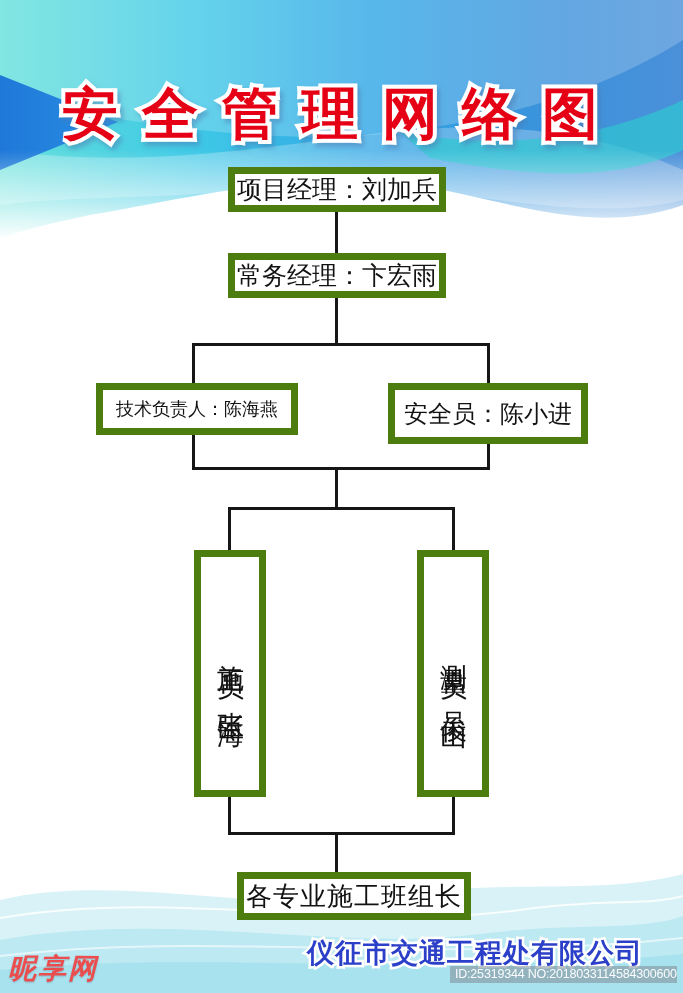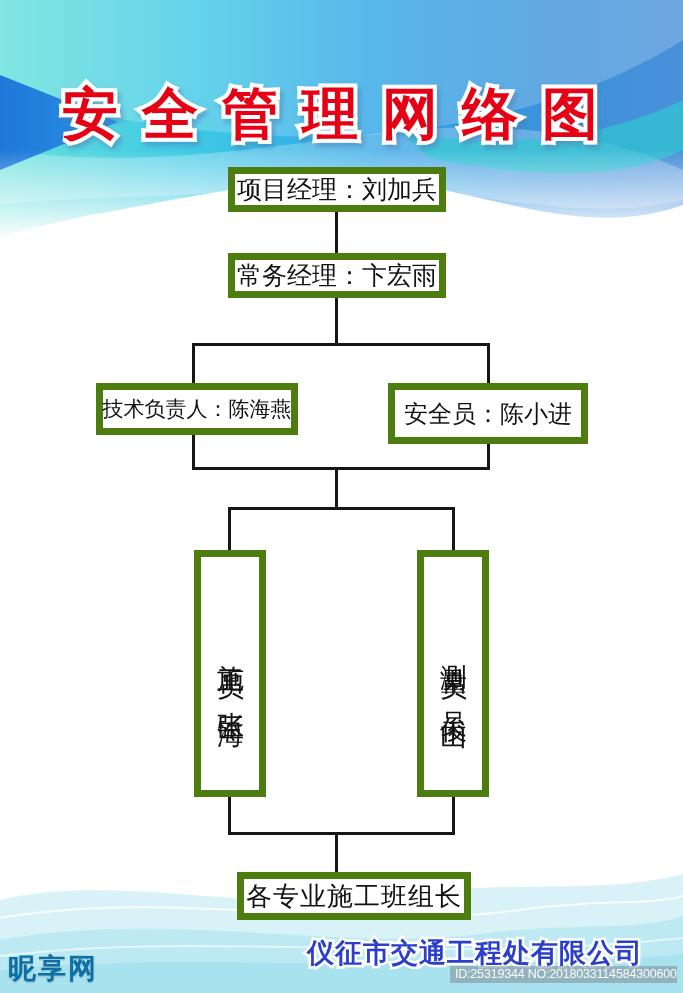--- a/index.html
+++ b/index.html
@@ -9,21 +9,21 @@
   .layer{position:absolute;left:0;}
   .banner{top:0;z-index:1;}
   .waves{bottom:0;z-index:1;}
   .title-svg{top:52px;z-index:2;}
   .chart{position:absolute;inset:0;z-index:2;}
   .node{position:absolute;box-sizing:border-box;background:#ffffff;border:7px solid #4d7c0f;
         display:flex;align-items:center;justify-content:center;color:#121212;
         white-space:nowrap;}
   .n1{left:228px;top:167px;width:218px;height:45px;font-size:25px;}
   .n2{left:228px;top:253px;width:218px;height:45px;font-size:25px;}
-  .n3{left:96px;top:383px;width:202px;height:52px;font-size:21px;}
+  .n3{left:96px;top:383px;width:202px;height:52px;font-size:18px;}
   .n4{left:388px;top:383px;width:200px;height:61px;font-size:24px;}
   .n5{left:194px;top:550px;width:72px;height:247px;}
   .n6{left:417px;top:550px;width:72px;height:247px;}
   .n7{left:237px;top:872px;width:234px;height:48px;font-size:26px;letter-spacing:1px;}
   .vtext{writing-mode:vertical-rl;font-size:27px;letter-spacing:5px;line-height:1;}
   .vl{position:absolute;width:3px;background:#161616;}
   .hl{position:absolute;height:3px;background:#161616;}
   .l1{left:335px;top:209px;height:46px;}
   .l2{left:335px;top:295px;height:50px;}
   .l3{left:192px;top:343px;width:298px;}
@@ -34,22 +34,22 @@
   .l8{left:192px;top:467px;width:298px;}
   .l9{left:335px;top:469px;height:40px;}
   .l10{left:228px;top:507px;width:227px;}
   .l11{left:228px;top:509px;height:43px;}
   .l12{left:452px;top:509px;height:43px;}
   .l13{left:228px;top:795px;height:40px;}
   .l14{left:452px;top:795px;height:40px;}
   .l15{left:228px;top:832px;width:227px;}
   .l16{left:335px;top:834px;height:40px;}
   .company-svg{position:absolute;left:295px;top:930px;z-index:3;}
-  .nipic{position:absolute;left:8px;top:950px;z-index:4;color:#0369a1;opacity:.94;
-         font-weight:bold;display:flex;align-items:baseline;gap:8px;
+  .nipic{position:absolute;left:8px;top:950px;z-index:4;color:#ef4444;opacity:.94;
+         font-style:italic;font-weight:bold;display:flex;align-items:baseline;gap:8px;
          text-shadow:0 1px 2px rgba(90,130,150,.45);}
   .nipic .site{font-size:28px;letter-spacing:2px;}
   .nipic .url{font-size:23px;}
   .idbar{position:absolute;left:450px;top:966px;width:227px;height:17px;z-index:4;
          background:rgba(128,140,152,.55);color:rgba(255,255,255,.96);
          font-size:12.5px;line-height:17px;padding-left:5px;box-sizing:border-box;
          white-space:nowrap;overflow:hidden;letter-spacing:-0.2px;}
 </style>
 </head>
 <body>

